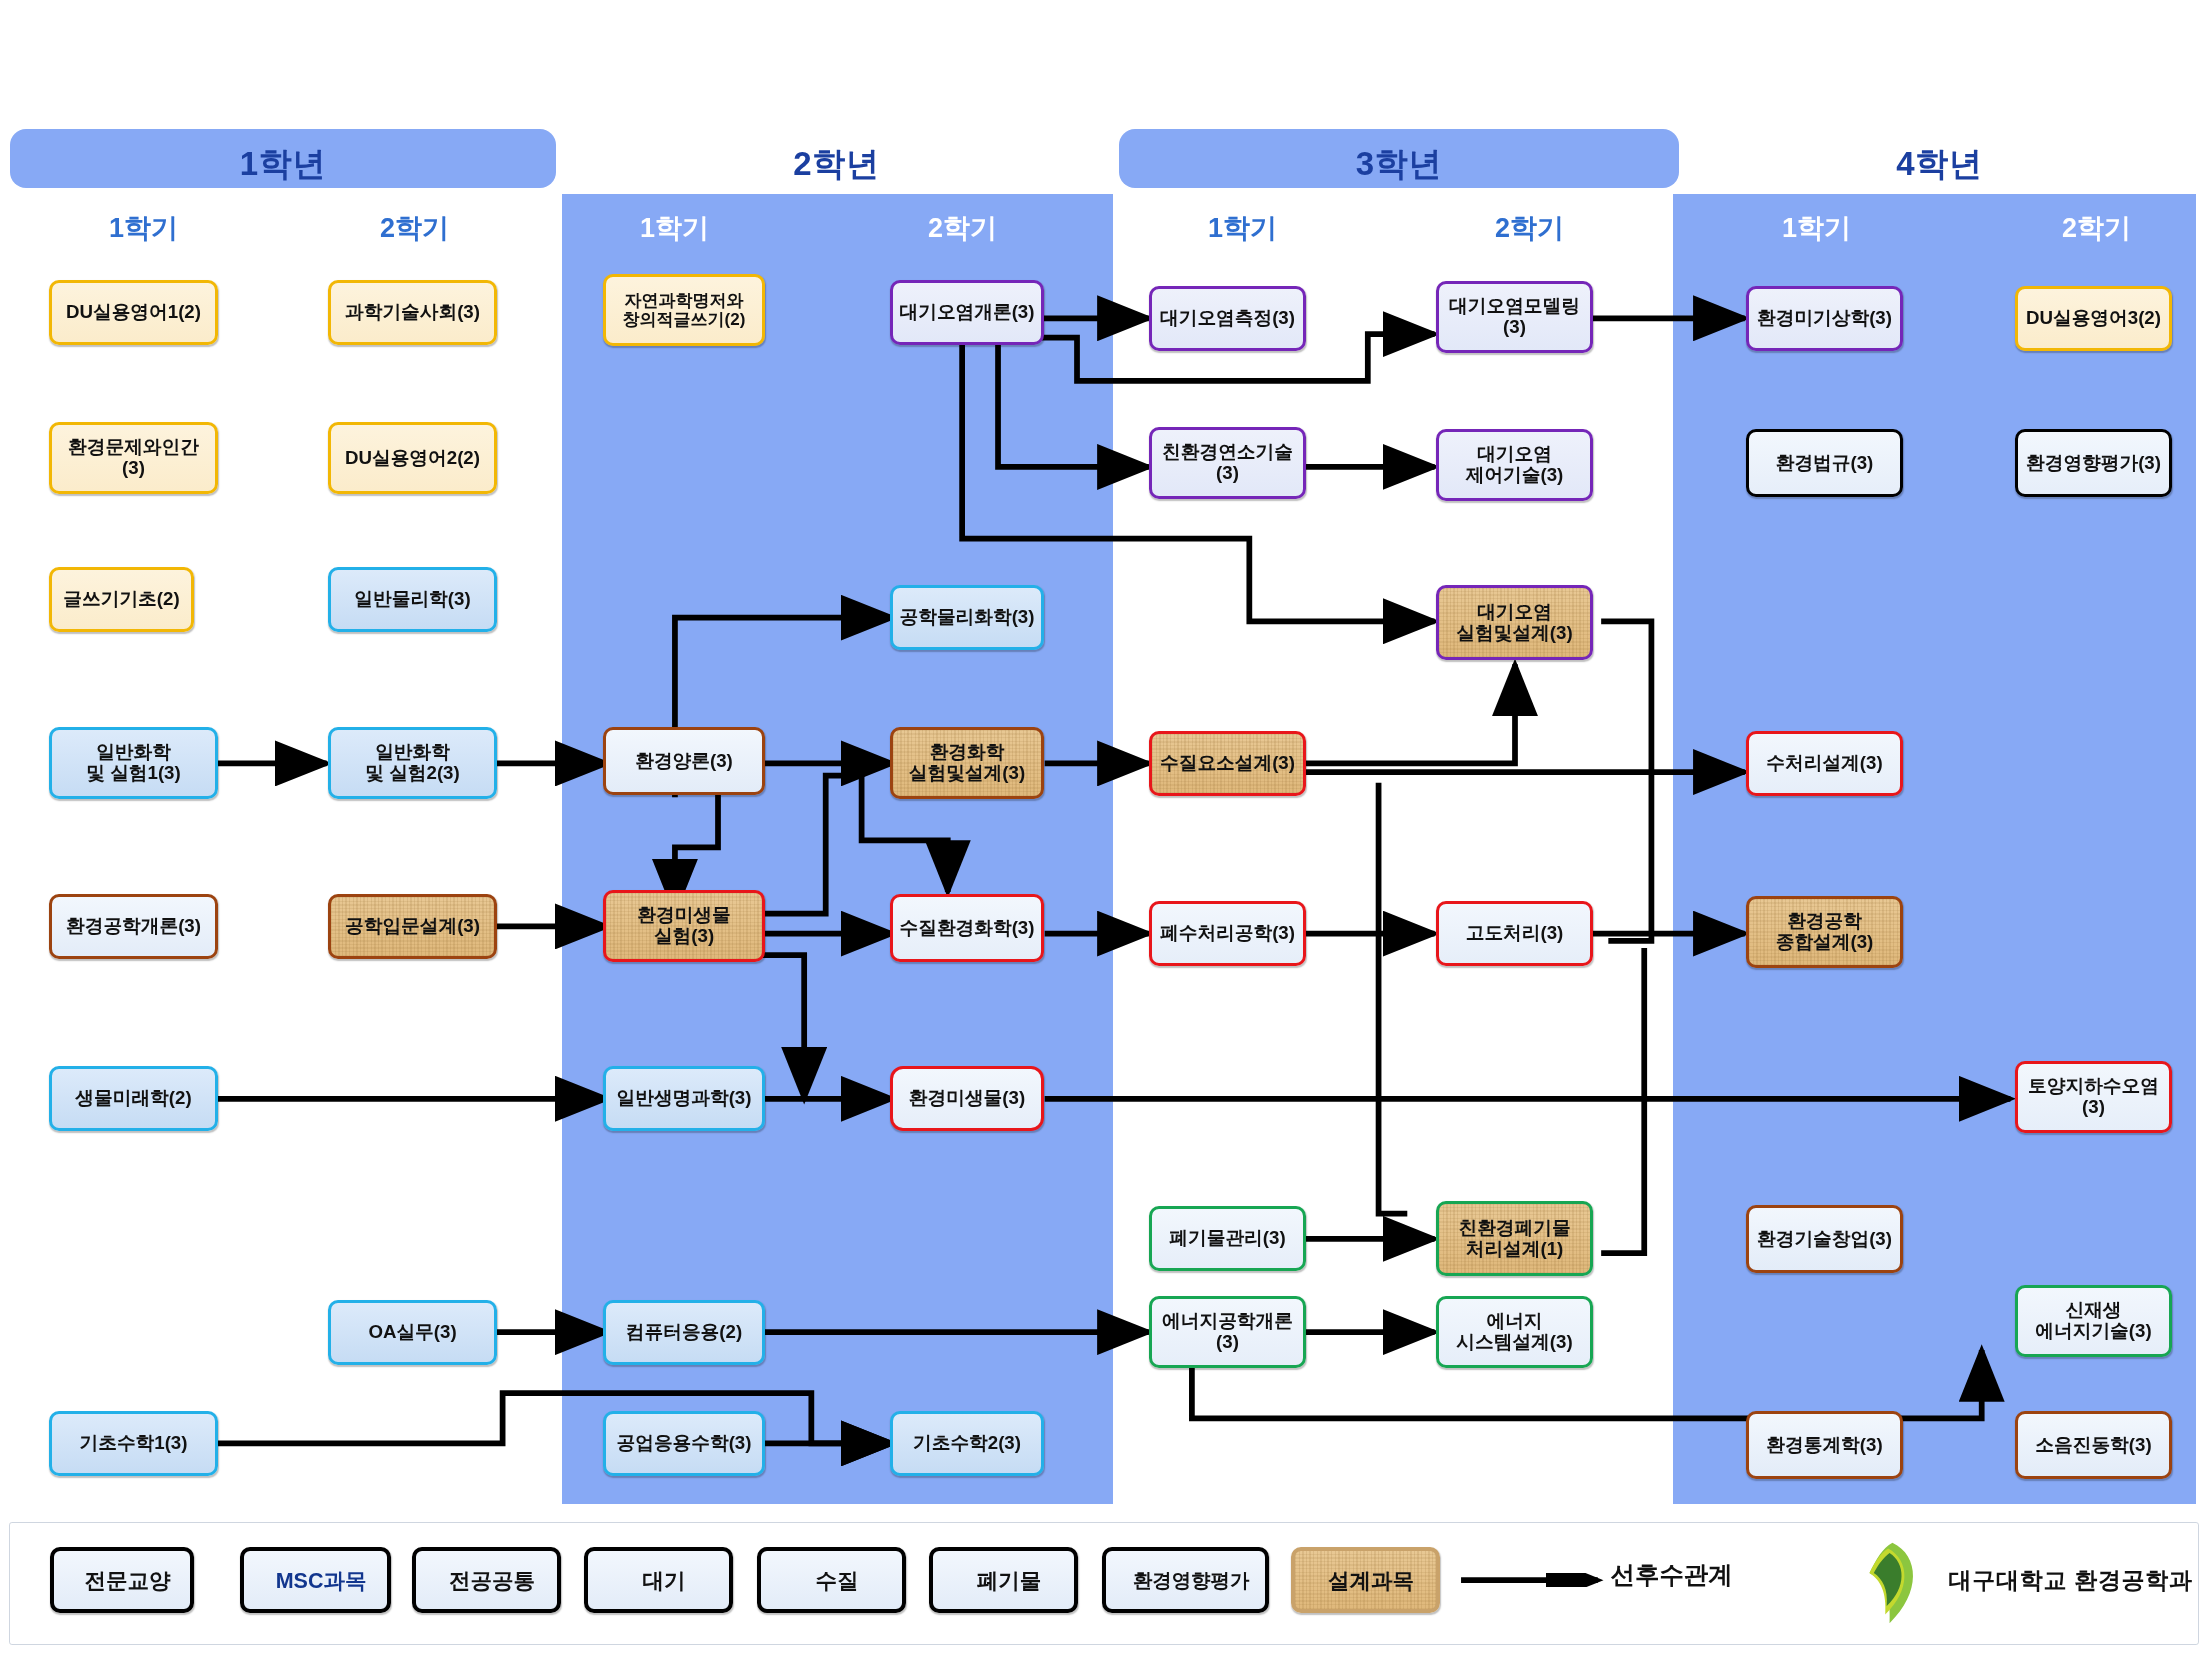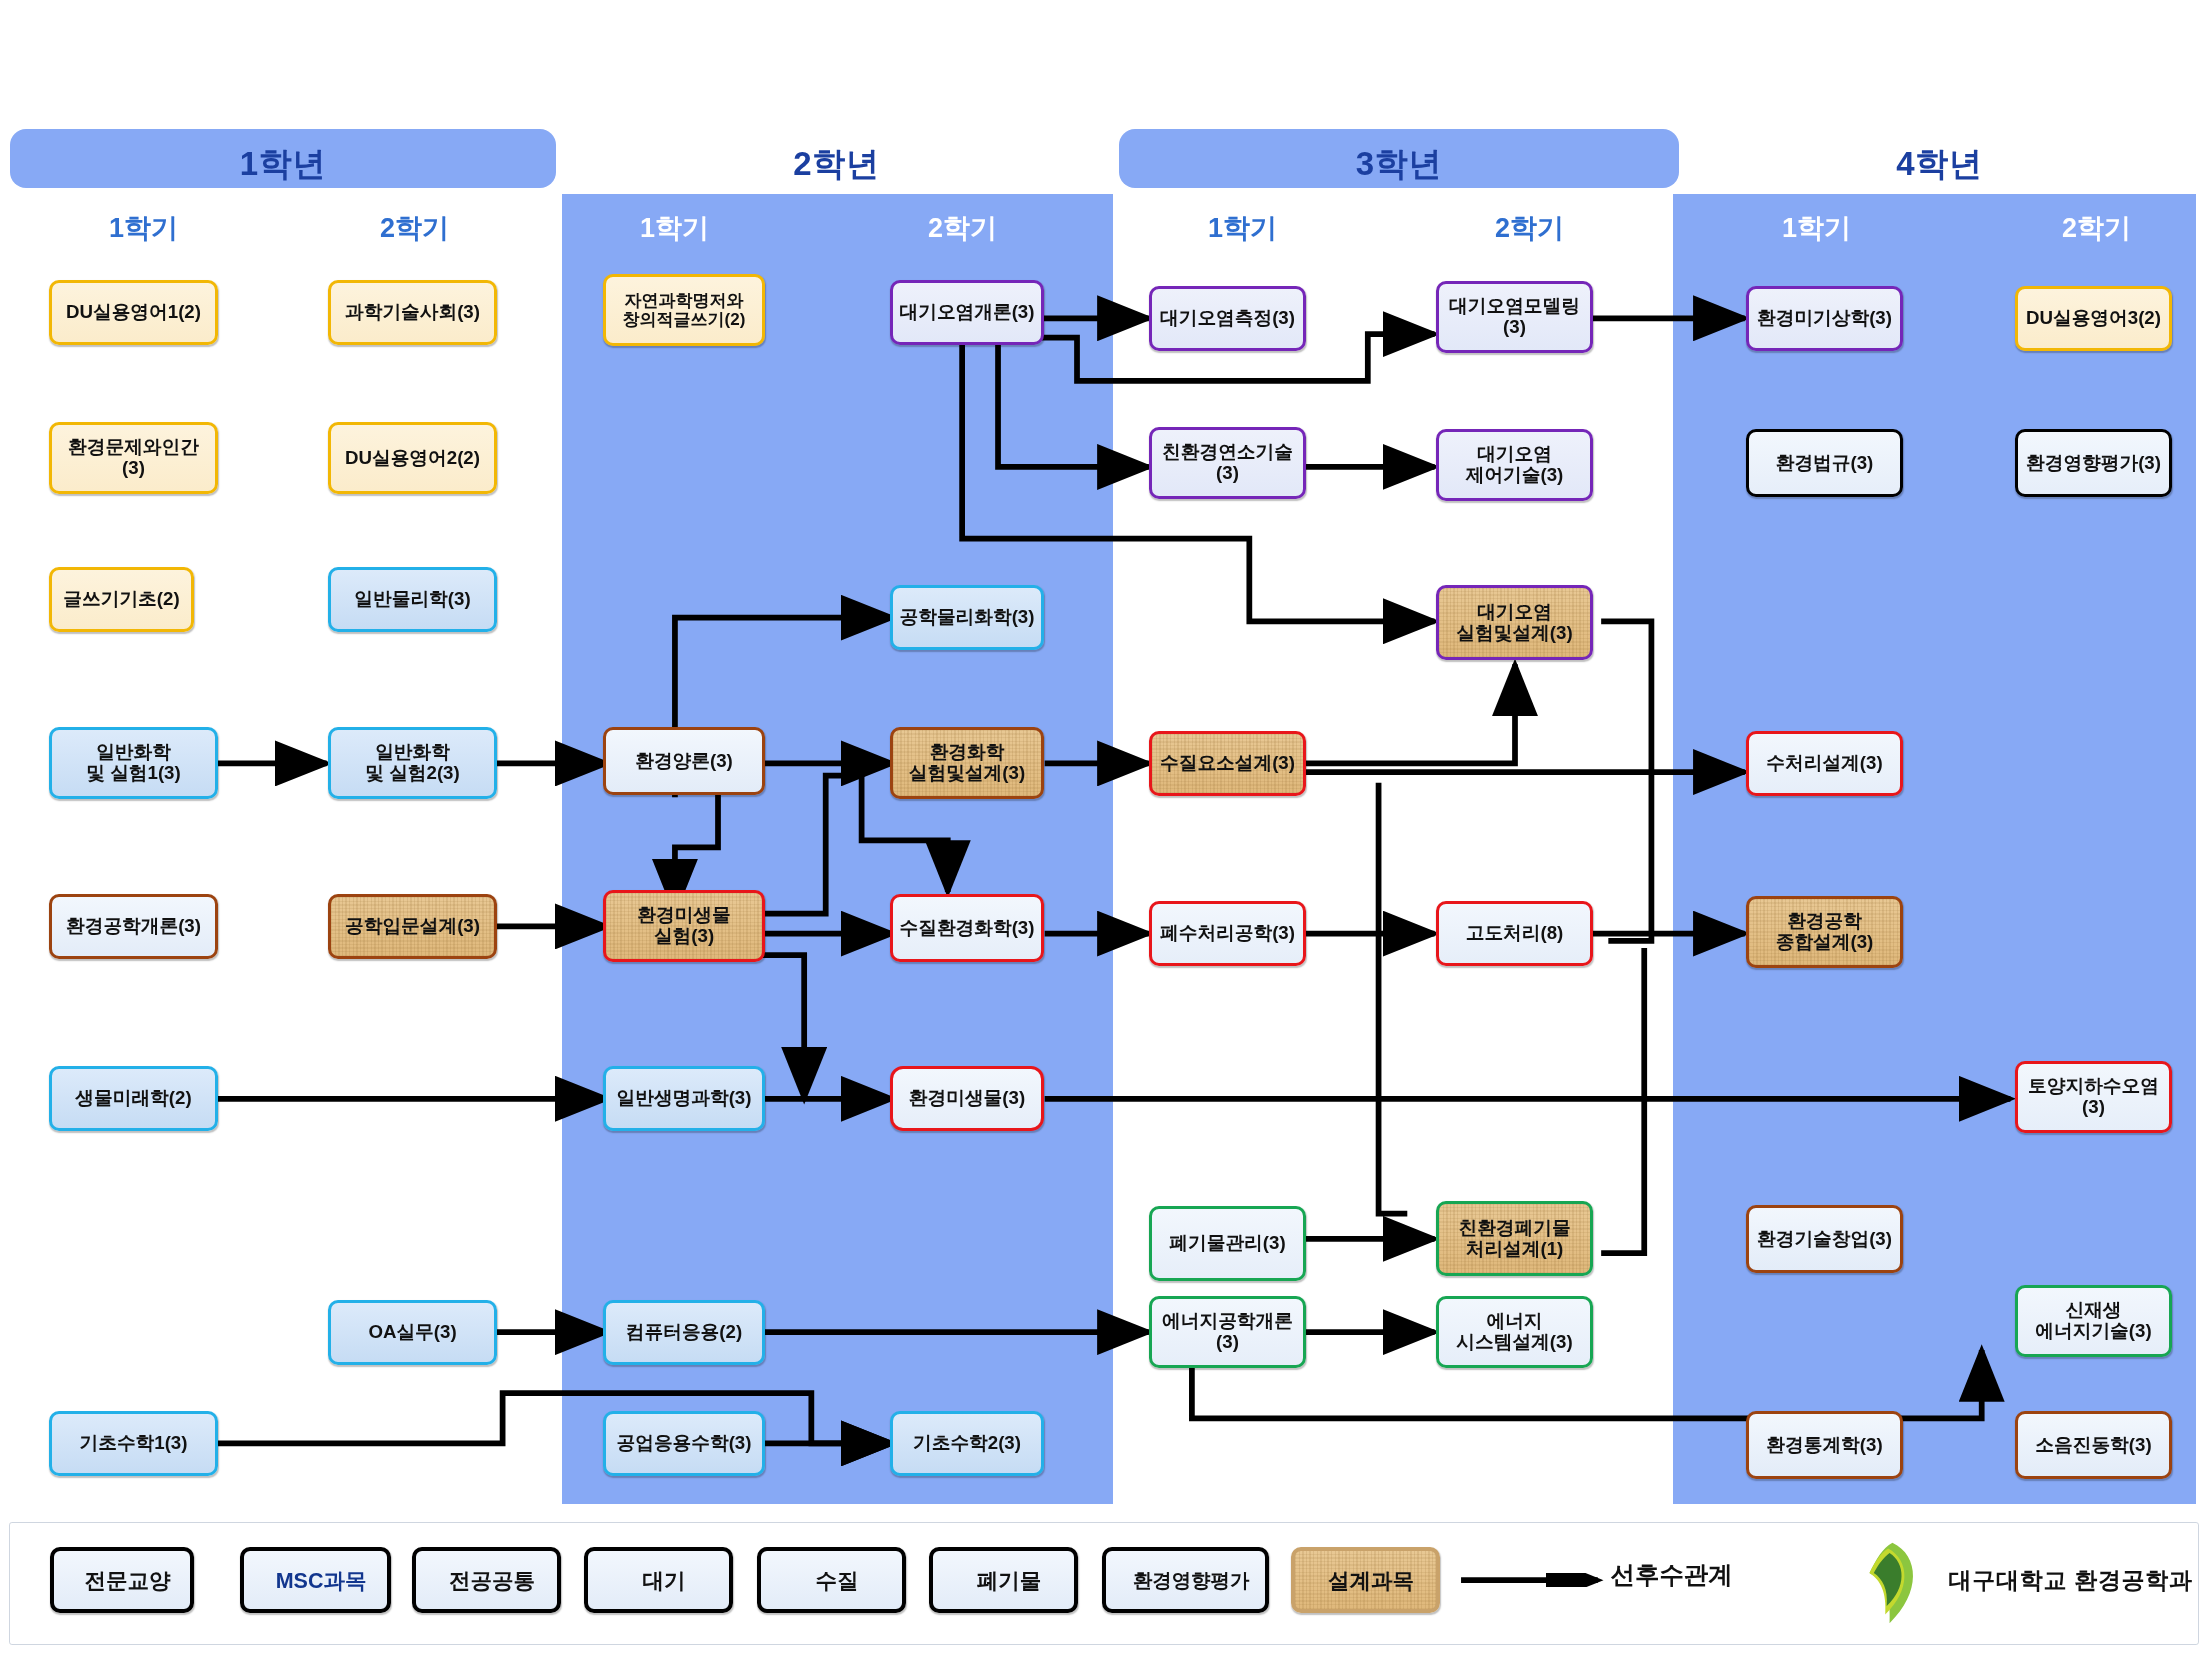--- a/index.html
+++ b/index.html
@@ -228,31 +228,31 @@
 실험및설계(3)</div>
   <div class="node cat-water" style="left:890px;top:894px;width:154px;height:68px;">수질환경화학(3)</div>
   <div class="node cat-water" style="left:890px;top:1066px;width:154px;height:65px;border-radius:13px;">환경미생물(3)</div>
   <div class="node cat-msc" style="left:890px;top:1411px;width:154px;height:65px;">기초수학2(3)</div>
 
   <div class="node cat-air" style="left:1149px;top:286px;width:157px;height:65px;">대기오염측정(3)</div>
   <div class="node cat-air" style="left:1149px;top:427px;width:157px;height:72px;">친환경연소기술
 (3)</div>
   <div class="node cat-water design" style="left:1149px;top:731px;width:157px;height:65px;">수질요소설계(3)</div>
   <div class="node cat-water" style="left:1149px;top:901px;width:157px;height:65px;">폐수처리공학(3)</div>
-  <div class="node cat-waste" style="left:1149px;top:1206px;width:157px;height:75px;">폐기물관리(3)</div>
+  <div class="node cat-waste" style="left:1149px;top:1206px;width:157px;height:65px;">폐기물관리(3)</div>
   <div class="node cat-waste" style="left:1149px;top:1296px;width:157px;height:72px;">에너지공학개론
 (3)</div>
 
   <div class="node cat-air" style="left:1436px;top:281px;width:157px;height:72px;">대기오염모델링
 (3)</div>
   <div class="node cat-air" style="left:1436px;top:429px;width:157px;height:72px;">대기오염
 제어기술(3)</div>
   <div class="node cat-air design" style="left:1436px;top:585px;width:157px;height:75px;">대기오염
 실험및설계(3)</div>
-  <div class="node cat-water" style="left:1436px;top:901px;width:157px;height:65px;">고도처리(8)</div>
+  <div class="node cat-water" style="left:1436px;top:901px;width:157px;height:65px;">고도처리(3)</div>
   <div class="node cat-waste design" style="left:1436px;top:1201px;width:157px;height:75px;">친환경폐기물
 처리설계(1)</div>
   <div class="node cat-waste" style="left:1436px;top:1296px;width:157px;height:72px;">에너지
 시스템설계(3)</div>
 
   <div class="node cat-air" style="left:1746px;top:286px;width:157px;height:65px;">환경미기상학(3)</div>
   <div class="node cat-eia" style="left:1746px;top:429px;width:157px;height:68px;">환경법규(3)</div>
   <div class="node cat-water" style="left:1746px;top:731px;width:157px;height:65px;">수처리설계(3)</div>
   <div class="node cat-comm design" style="left:1746px;top:896px;width:157px;height:72px;">환경공학
 종합설계(3)</div>

